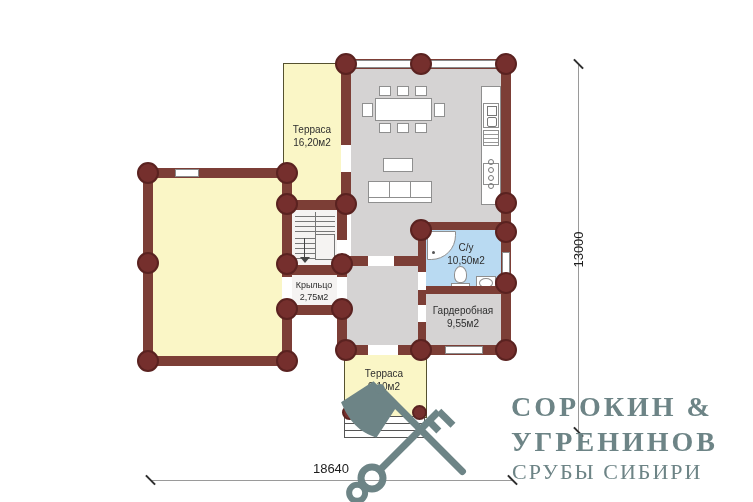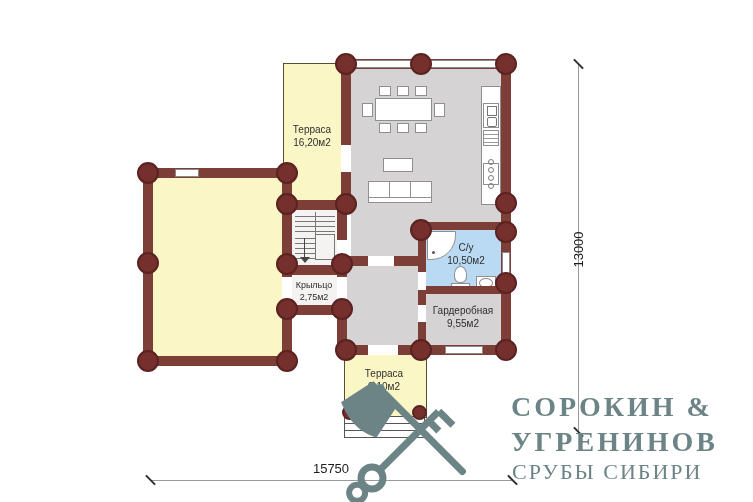--- a/index.html
+++ b/index.html
@@ -176,21 +176,21 @@
       <span>9,55м2</span>
   </div>
   <div class="room-label" style="left:344px;top:367px;width:80px;">
     <span>Терраса</span>
       <span>9,10м2</span>
   </div>
 
   <div class="dim-line" style="left:150px;top:480px;width:362px;height:1px;"></div>
   <div class="tick" style="left:144px;top:479px;"></div>
   <div class="tick" style="left:506px;top:479px;"></div>
-  <div class="dim-text" style="left:291px;top:461px;width:80px;">15750</div>
+  <div class="dim-text" style="left:291px;top:461px;width:80px;">18640</div>
 
   <div class="dim-line" style="left:578px;top:64px;width:1px;height:368px;"></div>
   <div class="tick" style="left:572px;top:63px;"></div>
   <div class="tick" style="left:572px;top:431px;"></div>
   <div class="dim-text" style="left:548px;top:242px;width:60px;transform:rotate(-90deg);">13000</div>
 
   <svg class="abs" style="left:332px;top:356px;" width="200" height="150" viewBox="0 0 200 150">
     <g fill="#6d8486" stroke="none">
 
       <g transform="rotate(-45 55 40)">

